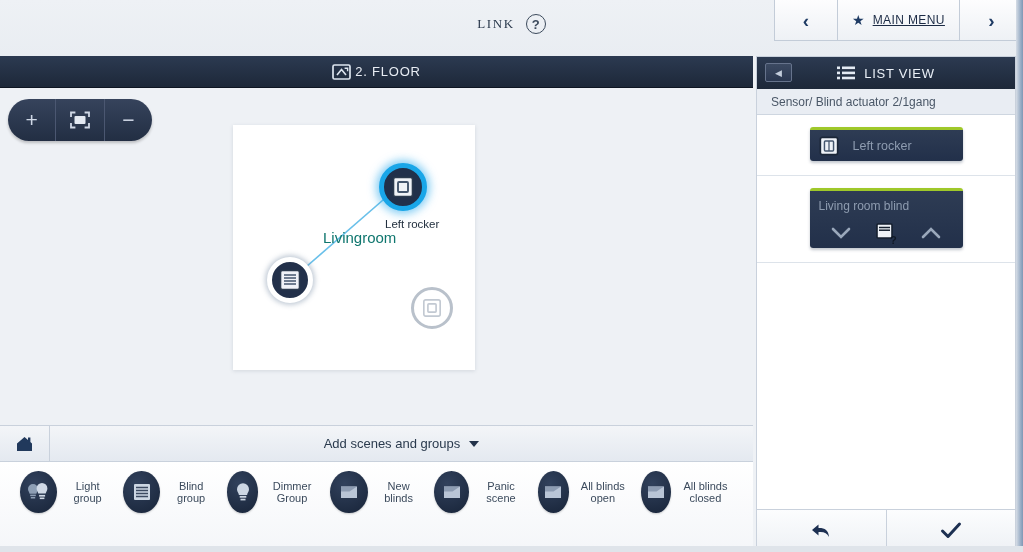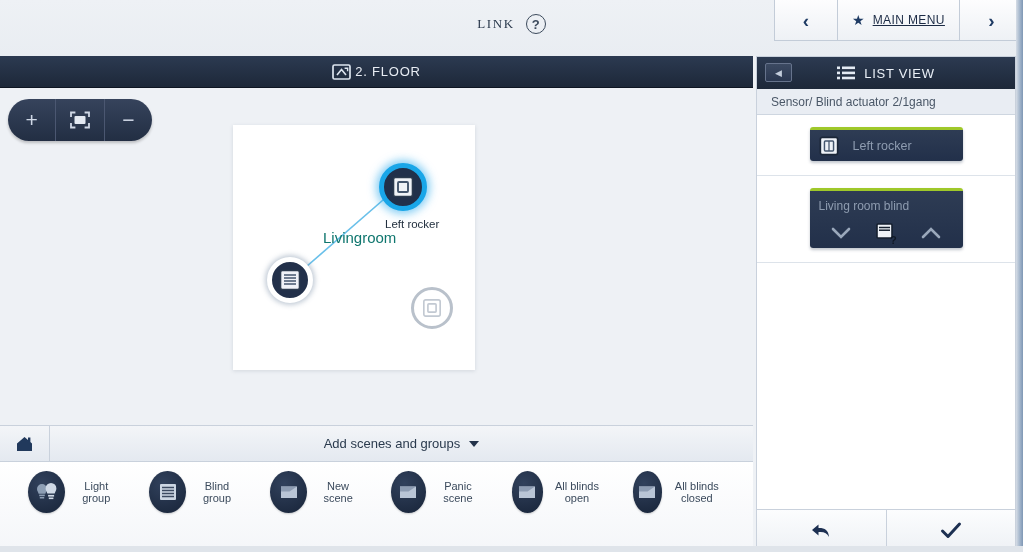--- a/index.html
+++ b/index.html
@@ -375,29 +375,39 @@
           <line x1="6" y1="7.5" x2="18" y2="7.5"></line>
           <line x1="6" y1="10.5" x2="18" y2="10.5"></line>
           <line x1="6" y1="13.5" x2="18" y2="13.5"></line>
           <line x1="6" y1="16.5" x2="18" y2="16.5"></line>
         </g>
       </svg>
     </div>
     <span class="palette-label">Blind group</span>
   </div>
 
+  <div class="palette-item">
+    <div class="palette-circle">
+      <svg class="ico" width="24" height="24" viewBox="0 0 24 24">
+        <path d="M12 3.2 a6 6 0 0 1 6 6 c0 2.6-1.7 3.8-1.9 5.7 H7.9 C7.7 13 6 11.8 6 9.2 a6 6 0 0 1 6-6 z" fill="#ccd6e3"></path>
+        <rect x="8.7" y="15.9" width="6.6" height="1.8" fill="#ccd6e3"></rect>
+        <rect x="9.5" y="18.7" width="5" height="1.7" fill="#ccd6e3"></rect>
+      </svg>
+    </div>
+    <span class="palette-label">Dimmer Group</span>
+  </div>
 
   <div class="palette-item">
     <div class="palette-circle">
       <svg class="ico" width="24" height="24" viewBox="0 0 24 24">
         <path d="M4 6.5 H20 V18 H4 Z" fill="#b9c5d6"></path>
         <path d="M4 6.5 H20 L12.5 11.5 H4 Z" fill="#8d9cb2"></path>
       </svg>
     </div>
-    <span class="palette-label">New scene</span>
+    <span class="palette-label">New blinds</span>
   </div>
 
   <div class="palette-item">
     <div class="palette-circle">
       <svg class="ico" width="24" height="24" viewBox="0 0 24 24">
         <path d="M4 6.5 H20 V18 H4 Z" fill="#b9c5d6"></path>
         <path d="M4 6.5 H20 L12.5 11.5 H4 Z" fill="#8d9cb2"></path>
       </svg>
     </div>
     <span class="palette-label">Panic scene</span>

